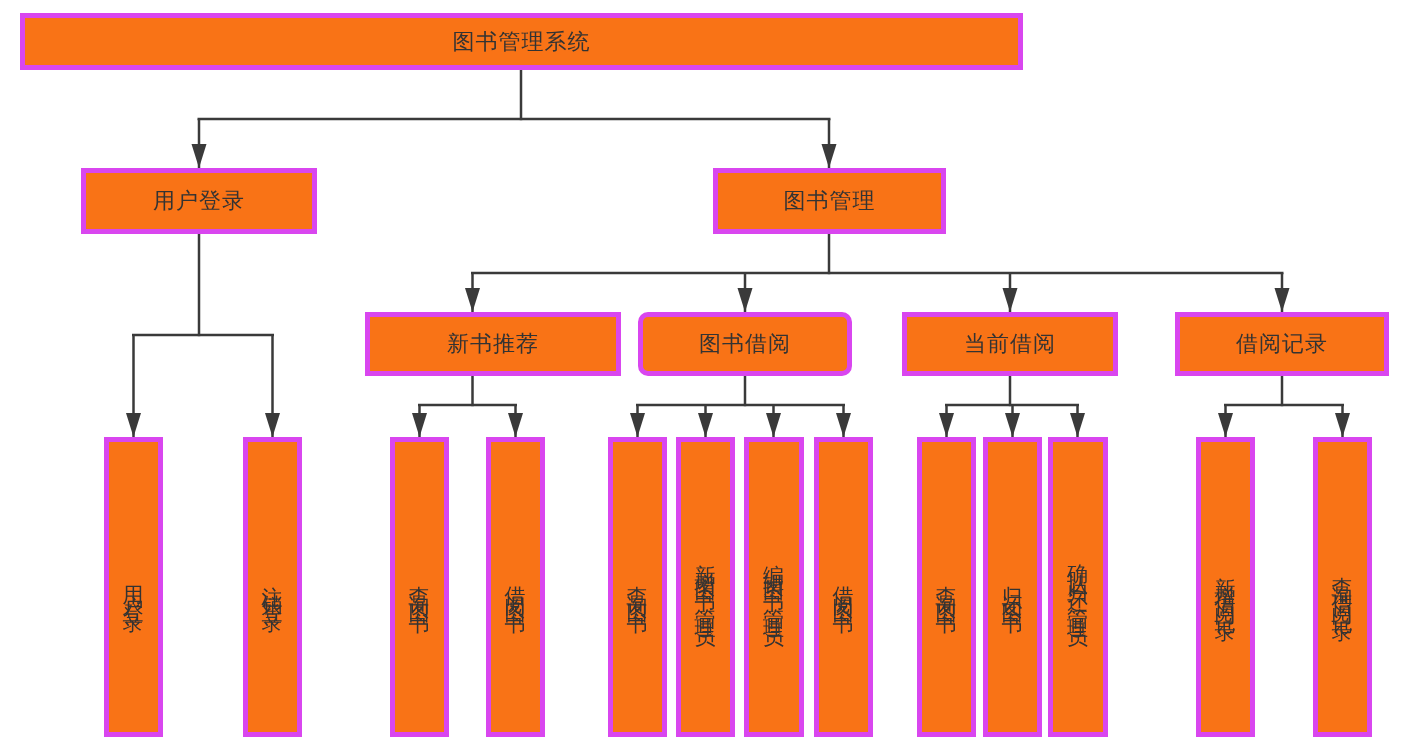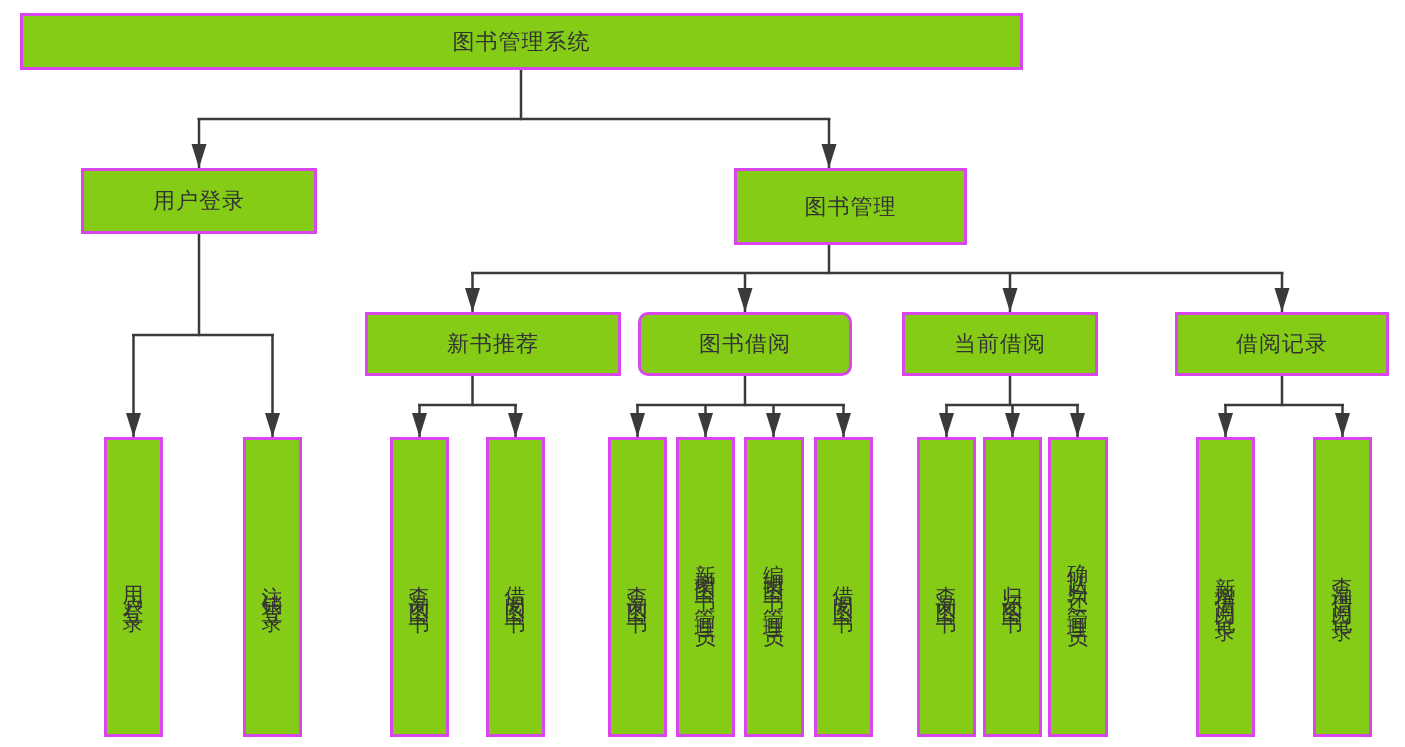--- a/index.html
+++ b/index.html
@@ -13,22 +13,22 @@
     color: #333333;
   }
   svg.connectors {
     position: absolute;
     left: 0; top: 0;
     width: 1405px; height: 747px;
   }
   .box {
     position: absolute;
     box-sizing: border-box;
-    border: 3px solid #d946ef;
-    background: #84cc16;
+    border: 5px solid #d946ef;
+    background: #f97316;
     display: flex;
     align-items: center;
     justify-content: center;
   }
   .hbox {
     font-size: 22px;
     letter-spacing: 1px;
     white-space: nowrap;
   }
   .vbox {
@@ -105,31 +105,31 @@
     </g>
   </svg>
 
   <div class="box hbox" style="left:20px; top:13px; width:1003px; height:57px;">
     <span>图书管理系统</span>
   </div>
 
   <div class="box hbox" style="left:81px; top:168px; width:236px; height:66px;">
     <span>用户登录</span>
   </div>
-  <div class="box hbox" style="left:713px; top:168px; width:233px; height:77px;margin-left:21px;">
+  <div class="box hbox" style="left:713px; top:168px; width:233px; height:66px;">
     <span>图书管理</span>
   </div>
 
   <div class="box hbox" style="left:365px; top:312px; width:256px; height:64px;">
     <span>新书推荐</span>
   </div>
   <div class="box hbox" style="left:638px; top:312px; width:214px; height:64px;border-radius:10px;">
     <span>图书借阅</span>
   </div>
-  <div class="box hbox" style="left:902px; top:312px; width:196px; height:64px;">
+  <div class="box hbox" style="left:902px; top:312px; width:216px; height:64px;">
     <span>当前借阅</span>
   </div>
   <div class="box hbox" style="left:1175px; top:312px; width:214px; height:64px;text-align:center;">
     <span>借阅记录</span>
   </div>
 
   <div class="box vbox" style="left:104px; top:437px; width:59px; height:300px;">
     <span>用户登录</span>
   </div>
   <div class="box vbox" style="left:243px; top:437px; width:59px; height:300px;">

